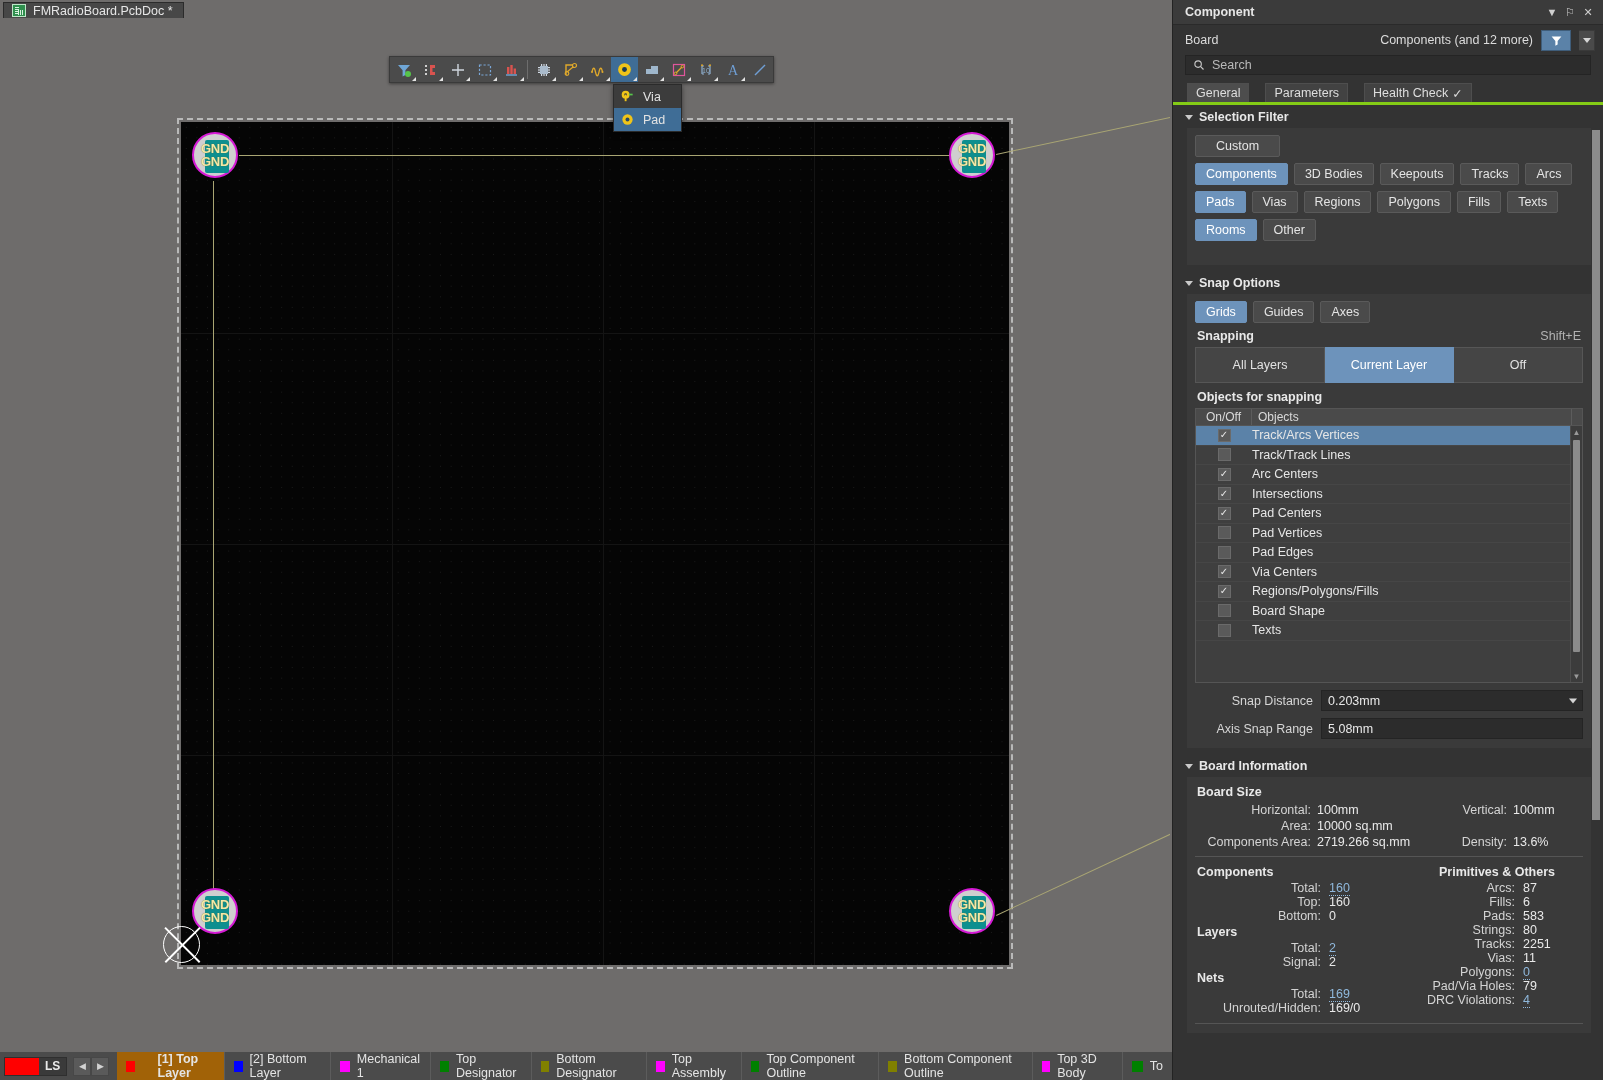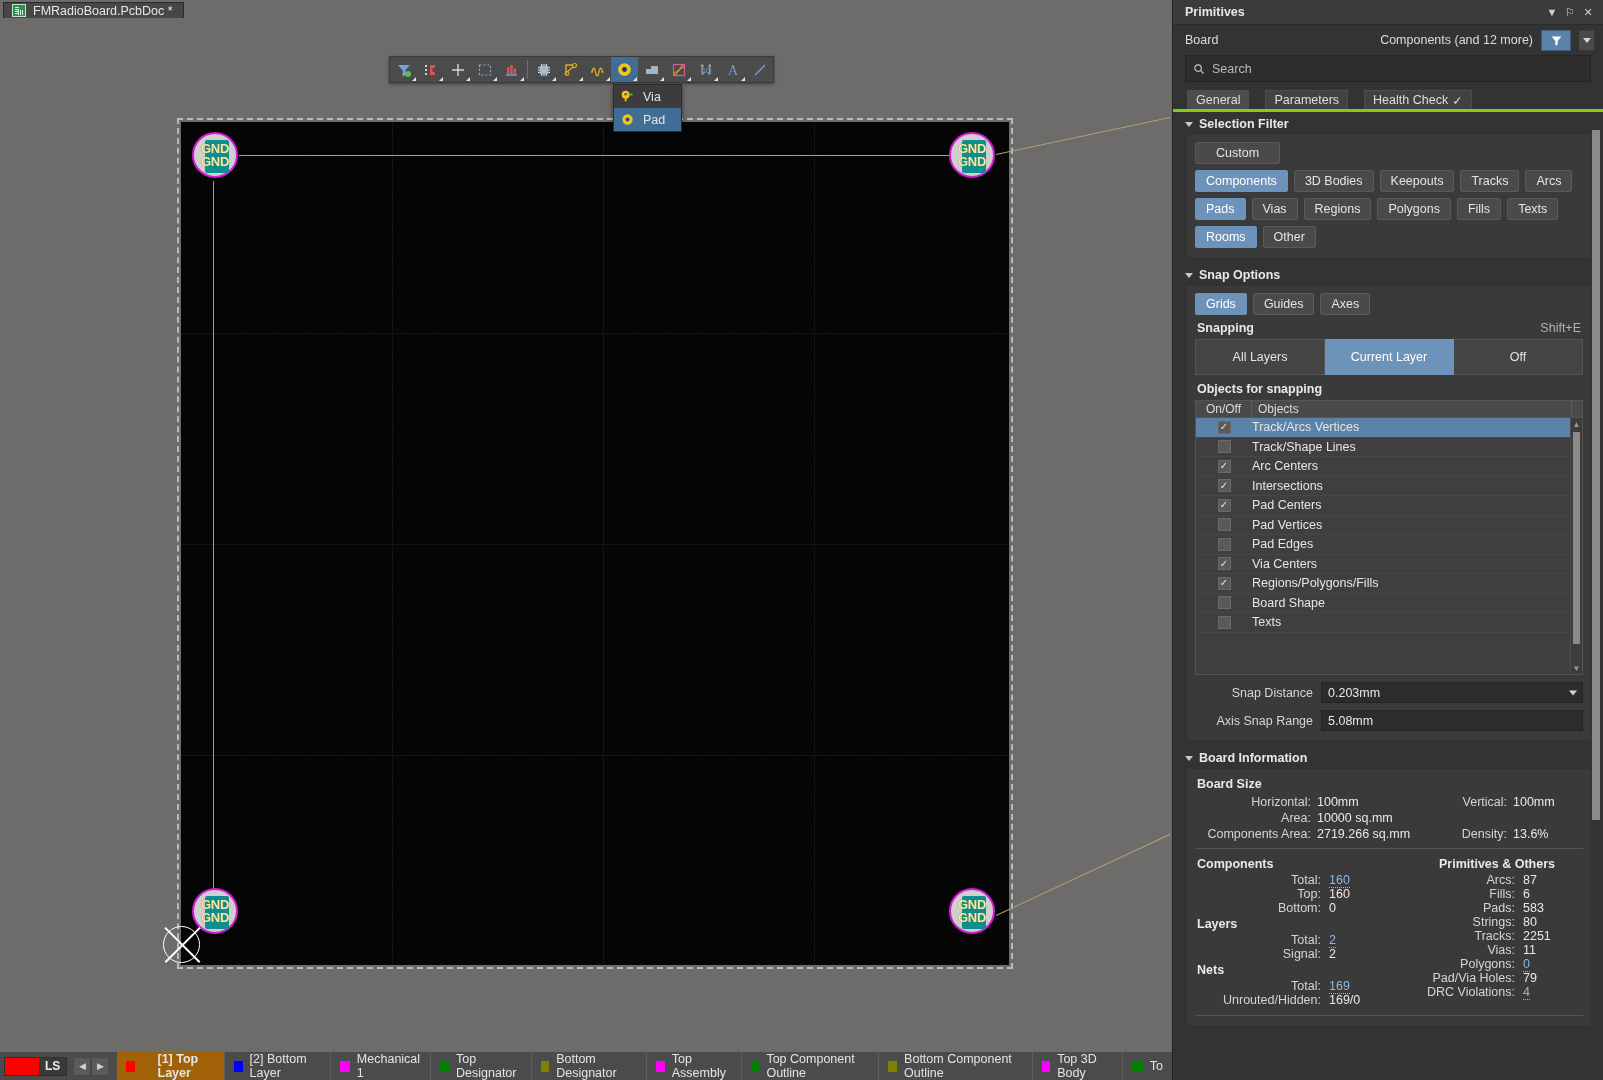--- a/index.html
+++ b/index.html
@@ -147,21 +147,21 @@
     width: 30px; height: 21px; background: #5b82a8; border: 1px solid #3f5d7a;
     display: flex; align-items: center; justify-content: center;
   }
   .filter-drop {
     width: 16px; height: 21px; background: #4a4a4a; border: 1px solid #3a3a3a; border-left: none;
     display: flex; align-items: center; justify-content: center;
   }
 
   .search-wrap { padding: 0 12px 0 12px; }
   .search-box {
-    height: 27px; background: #2c2c2c; border: 1px solid #242424;
+    height: 20px; background: #2c2c2c; border: 1px solid #242424;
     display: flex; align-items: center; gap: 7px; padding: 0 7px;
   }
   .search-box .ph { font-size: 12.5px; color: #b9b9b9; }
 
   .tabs-row {
     display: flex; align-items: flex-end; gap: 16px;
     padding: 8px 12px 0 14px;
     border-bottom: 3px solid #84cc16;
     height: 30px;
   }
@@ -458,21 +458,21 @@
             <circle cx="8" cy="8" r="2.1" fill="#2a4a63"></circle>
           </svg>
         <span>Pad</span>
       </div>
     </div>
   </div>
 
   <div class="props-panel">
 
     <div class="props-title">
-      <span class="t">Primitives</span>
+      <span class="t">Component</span>
       <span class="title-btn">▼</span>
       <span class="title-btn">⚐</span>
       <span class="title-btn">✕</span>
     </div>
 
     <div class="board-row">
       <span class="lbl">Board</span>
       <span class="spacer"></span>
       <span class="objsel">Components (and 12 more)</span>
       <span class="filter-btn">
@@ -548,21 +548,21 @@
         <div class="chip">
             <span>Polygons</span>
           </div>
         <div class="chip">
             <span>Fills</span>
           </div>
         <div class="chip">
             <span>Texts</span>
           </div>
       </div>
-      <div class="chip-row" style="margin-bottom:0;">
+      <div class="chip-row" style="margin-bottom:15px;">
         <div class="chip on">
             <span>Rooms</span>
           </div>
         <div class="chip">
             <span>Other</span>
           </div>
       </div>
     </div>
 
     <div class="section-head" style="margin-top:6px;">
@@ -611,21 +611,21 @@
           <div class="snap-row sel">
             <div class="cb-cell">
                 <span class="cbx">✓</span>
               </div>
             <span class="nm">Track/Arcs Vertices</span>
           </div>
           <div class="snap-row">
             <div class="cb-cell">
                 <span class="cbx"></span>
               </div>
-            <span class="nm">Track/Shape Lines</span>
+            <span class="nm">Track/Track Lines</span>
           </div>
           <div class="snap-row">
             <div class="cb-cell">
                 <span class="cbx">✓</span>
               </div>
             <span class="nm">Arc Centers</span>
           </div>
           <div class="snap-row">
             <div class="cb-cell">
                 <span class="cbx">✓</span>

